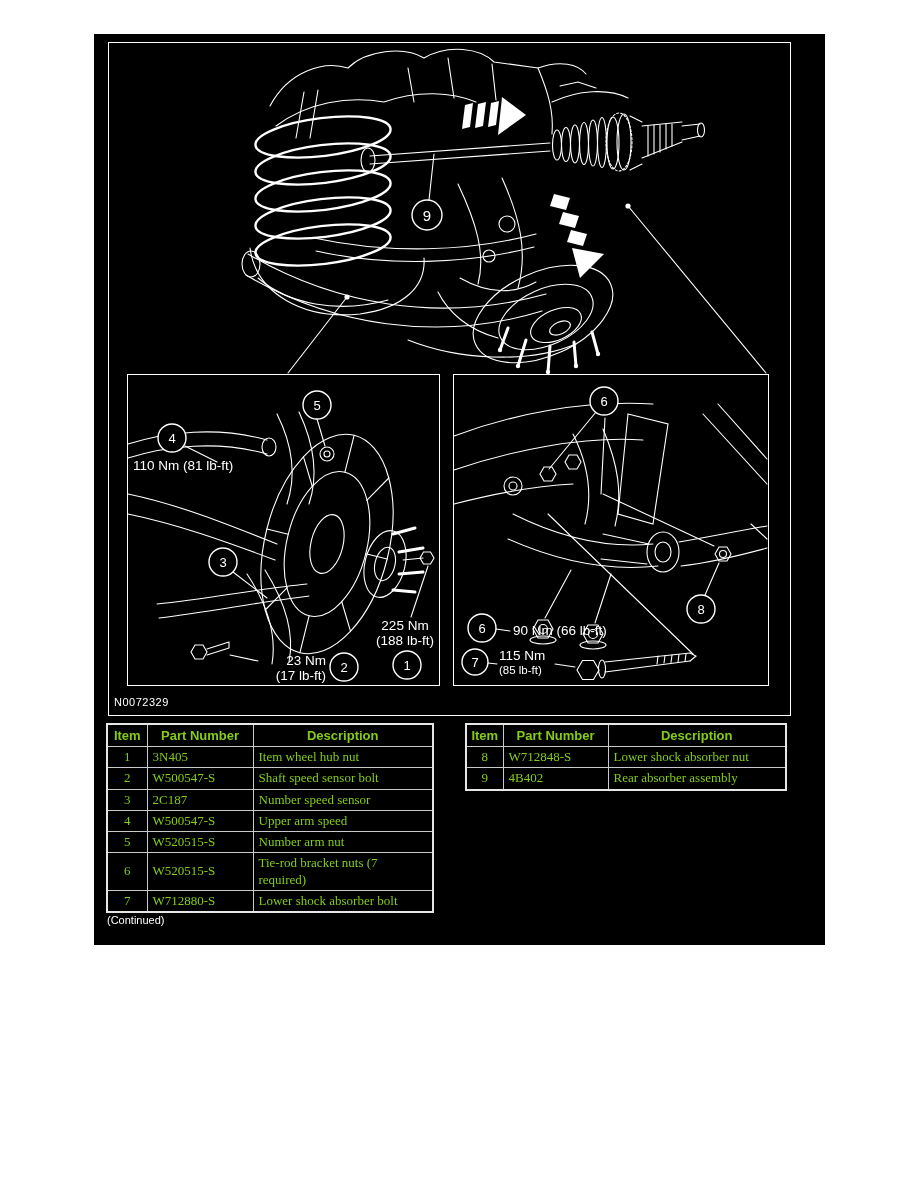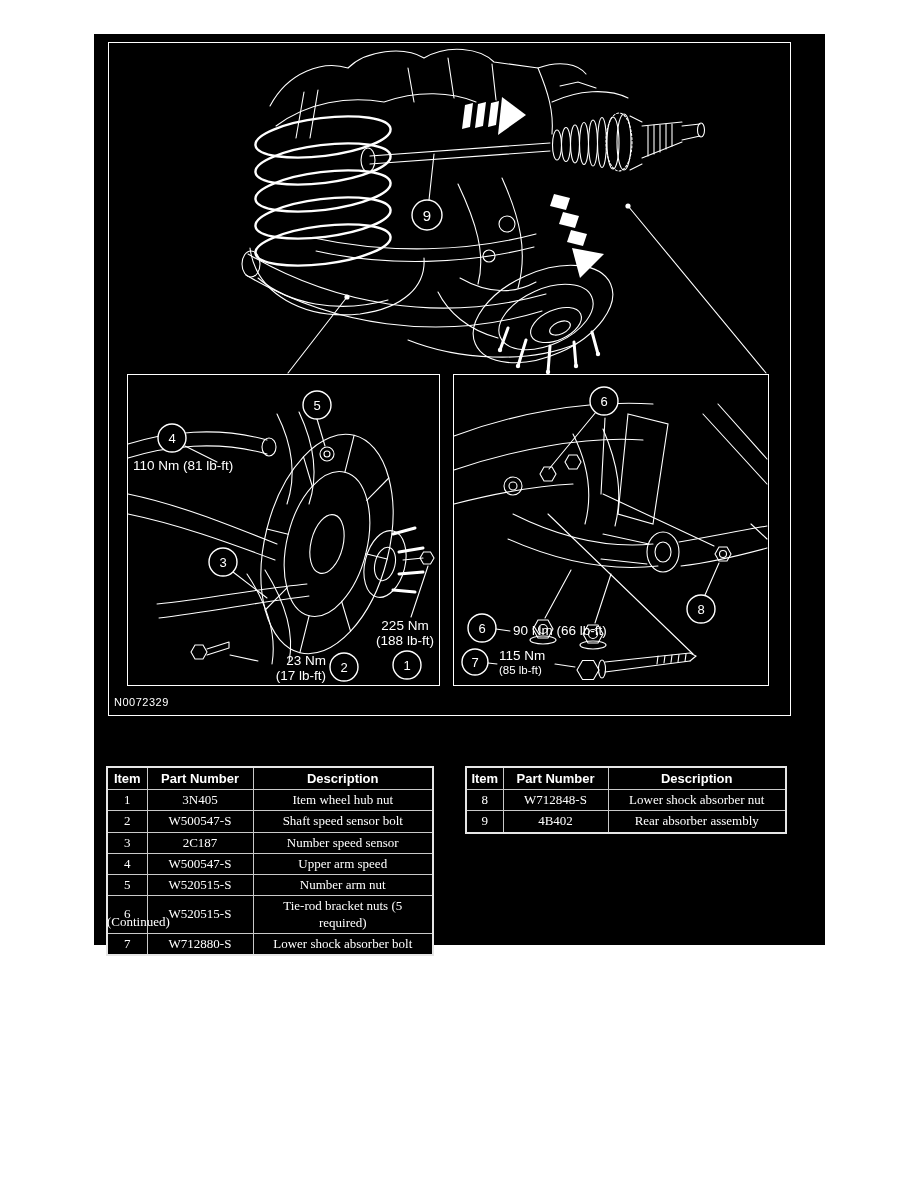--- a/index.html
+++ b/index.html
@@ -24,41 +24,40 @@
   svg .cob  { fill:#000000; stroke:#ffffff; stroke-width:1.4; }
   svg text.co  { fill:#ffffff; font-family:"Liberation Sans",sans-serif; font-size:13px; text-anchor:middle; }
   svg text.co9 { font-size:15px; }
   svg text.lbl { fill:#ffffff; font-family:"Liberation Sans",sans-serif; font-size:13.5px; }
   svg text.lblsm { font-size:11.5px; }
   svg text.mid { text-anchor:middle; }
   svg text.end { text-anchor:end; }
   svg text.code { fill:#ffffff; font-family:"Liberation Sans",sans-serif; font-size:11px; letter-spacing:.5px; }
 
   table.parts {
-    position:absolute; top:732px;
+    position:absolute; top:689px;
     border-collapse:collapse; table-layout:fixed;
-    color:#ffffff; background:#000000;
+    color:#84cc16; background:#000000;
     border:2px solid #e6e6e6;
   }
   table.parts th, table.parts td { border:1px solid #c9c9c9; vertical-align:middle; }
   table.parts th {
     font-family:"Liberation Sans",sans-serif; font-weight:bold; font-size:13px;
     padding:3px 4px; text-align:center;
   }
   table.parts th.c, table.parts td.c { text-align:center; }
   table.parts td {
     font-family:"Liberation Serif",serif; font-size:13px; line-height:1.25;
     padding:2px 5px;
-    text-align:center;
   }
   #table-left  { left:12px;  width:326px; }
   #table-right { left:371px; width:320px; }
   .continued {
     position:absolute; left:13px; top:880px; color:#ffffff;
-    font-family:Liberation Serif, serif; font-size:13px;
+    font-family:Liberation Sans, sans-serif; font-size:11px;
   }
 </style>
 </head>
 <body>
 
 <div class="panel">
 
   <div class="frame">
     <svg class="illus" width="683" height="674" viewBox="0 0 683 674">
 
@@ -351,21 +350,21 @@
       <td>Upper arm speed</td>
     </tr>
     <tr>
       <td class="c">5</td>
       <td>W520515-S</td>
       <td>Number arm nut</td>
     </tr>
     <tr>
       <td class="c">6</td>
       <td>W520515-S</td>
-      <td>Tie-rod bracket nuts (5 required)</td>
+      <td>Tie-rod bracket nuts (7 required)</td>
     </tr>
     <tr>
       <td class="c">7</td>
       <td>W712880-S</td>
       <td>Lower shock absorber bolt</td>
     </tr>
   </tbody>
     </table>
 
   <table class="parts" id="table-right">

